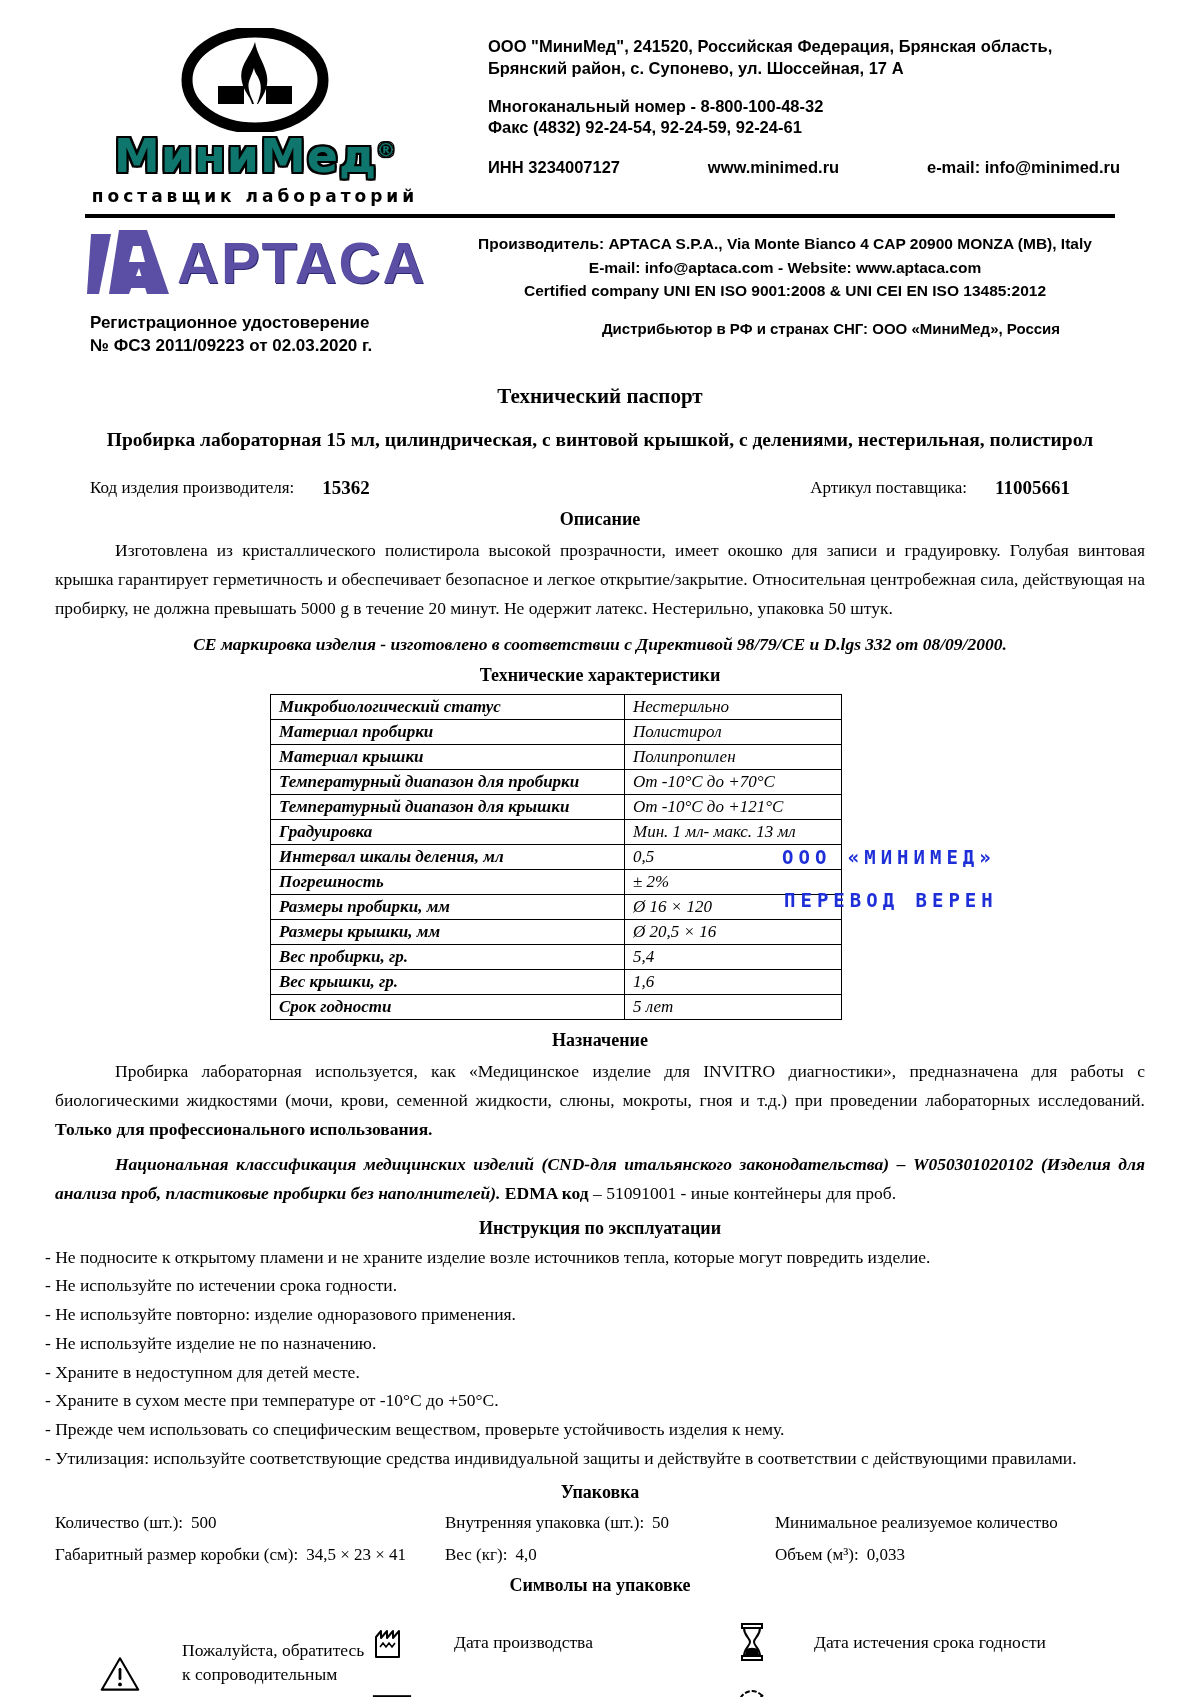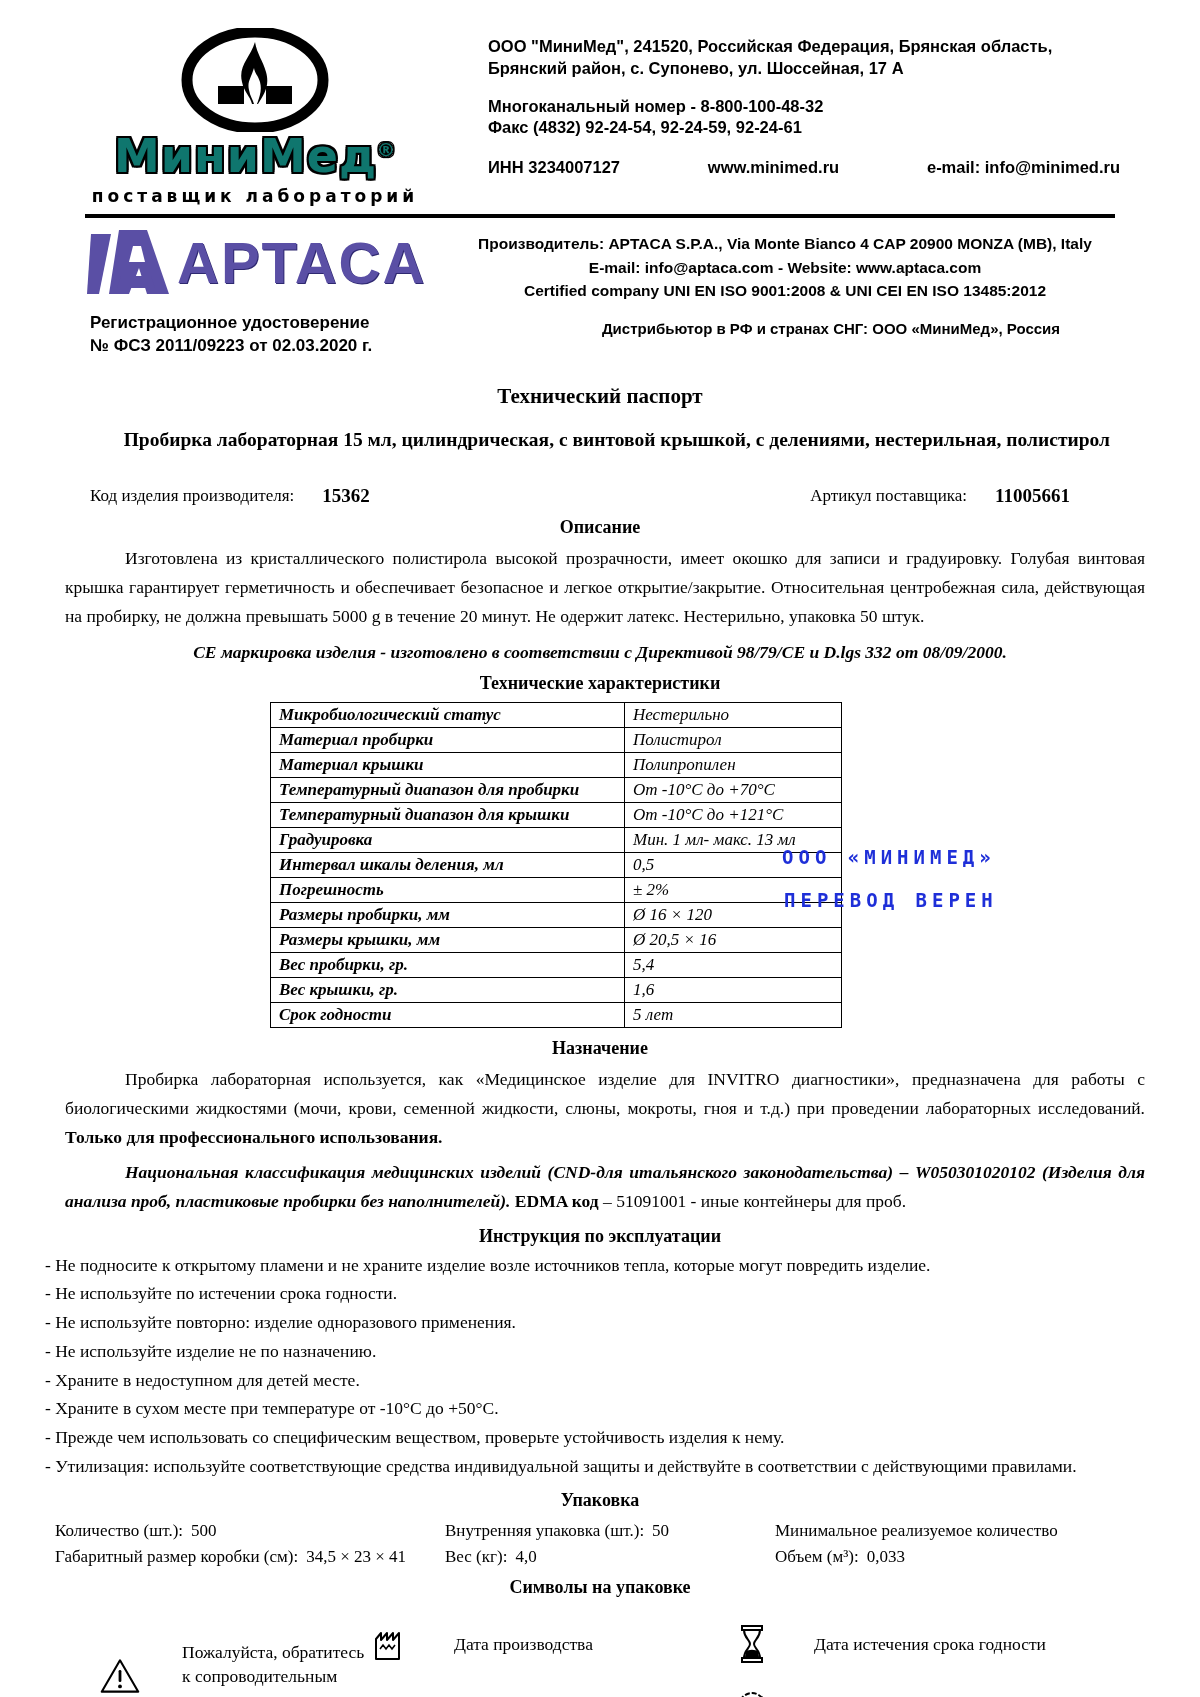--- a/index.html
+++ b/index.html
@@ -62,37 +62,37 @@
     font-weight:bold; font-size:17px; line-height:1.35;
   }
   .distrib-block {
     flex:1; text-align:center; padding-top:8px;
     font-family:"Liberation Sans", sans-serif;
     font-weight:bold; font-size:15px;
   }
   
   .doc-title { text-align:center; font-weight:bold; font-size:21px; margin-top:26px; }
   .product-name {
-    text-align:right; font-weight:bold; font-size:19.5px;
-    margin:16px auto 16px auto; width:1020px; line-height:1.55;
+    text-align:center; font-weight:bold; font-size:19.5px;
+    margin:16px auto 8px auto; width:1020px; line-height:1.55;
   }
   .code-row {
     display:flex; justify-content:space-between;
     padding:14px 130px 0 90px; align-items:baseline;
   }
   .code-group { display:flex; align-items:center; }
   .code-label { font-size:17px; }
   .code-value { font-weight:bold; font-size:19px; margin-left:28px; }
   
   .section-heading { text-align:center; font-weight:bold; font-size:18px; margin-top:10px; }
   .para {
     padding:0 55px; text-align:justify;
     font-size:17.5px; line-height:1.66; margin-top:6px;
   }
-  .para-indent { text-indent:60px;margin-left:10px; }
+  .para-indent { text-indent:60px; }
   .ce-line {
     text-align:center; font-weight:bold; font-style:italic;
     font-size:17.5px; margin-top:10px; padding:0 60px;
   }
   
   .spec-table {
     border-collapse:collapse; margin:8px 0 0 270px;
     width:572px; font-size:17px;
   }
   .spec-table td { border:1.5px solid #000; padding:2px 8px; height:24px;font-style:italic; }
@@ -108,21 +108,21 @@
   .stamp-line2 { margin-top:24px; margin-left:2px; }
   
   .bold { font-weight:bold; }
   .bolditalic { font-weight:bold; font-style:italic; }
   
   .instr-list { padding:4px 55px 0 45px; font-size:17.5px; line-height:1.64; }
   .instr-item { text-align:left; }
   
   .pack-grid {
     display:grid; grid-template-columns:390px 330px 1fr;
-    padding:10px 55px 0 55px; row-gap:6px;
+    padding:10px 55px 0 55px; row-gap:12px;
     font-size:17px;
   }
   .pack-cell span + span { margin-left:8px; }
   
   .symbols-grid {
     display:grid; grid-template-columns:300px 360px 1fr;
     padding:26px 40px 0 72px; row-gap:26px; align-items:center;
   }
   .symbol-cell { display:flex; align-items:center; }
   .symbol-icon { width:40px; display:flex; justify-content:center; }

